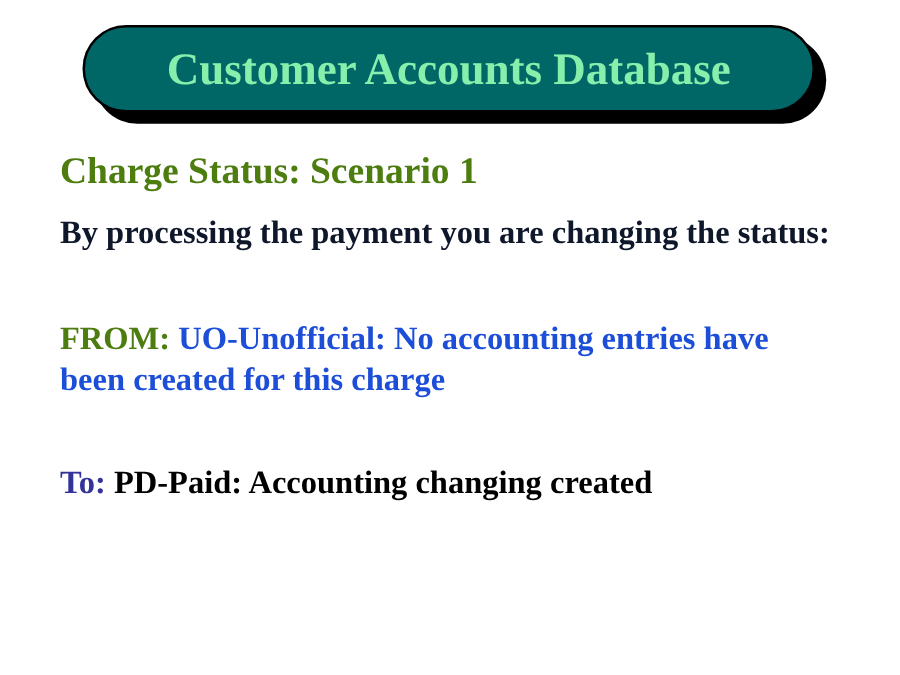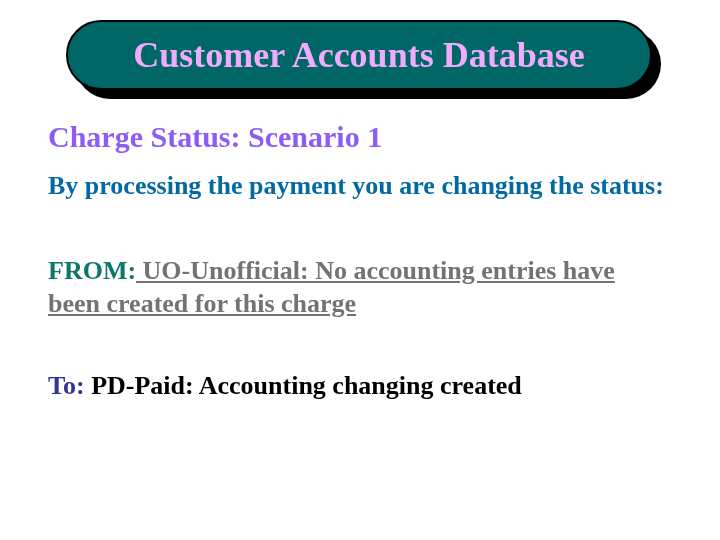--- a/index.html
+++ b/index.html
@@ -41,59 +41,58 @@
     height: 100%;
     background: #006666;
     border: 2px solid #000;
     border-radius: 38px;
     box-sizing: border-box;
     display: flex;
     align-items: center;
     justify-content: center;
   }
   .title-text {
-    color: #f0abfc;
+    color: #86efac;
     font-weight: bold;
     font-size: 36px;
     line-height: 1;
     white-space: nowrap;
   }
   .subtitle {
     position: absolute;
     top: 120px;
     left: 48px;
     font-weight: bold;
     font-size: 30px;
-    color: #8b5cf6;
+    color: #4d7c0f;
   }
   .body {
     position: absolute;
     top: 170px;
     left: 48px;
     right: 48px;
     font-weight: bold;
     font-size: 26px;
     line-height: 1.25;
-    color: #0369a1;
+    color: #0f172a;
   }
   .from-block {
     position: absolute;
     top: 255px;
     left: 48px;
     right: 48px;
     font-weight: bold;
     font-size: 26px;
     line-height: 1.25;
   }
   .from-label {
-    color: #0f766e;
+    color: #4d7c0f;
   }
   .from-text {
-    color: #737373;
-    text-decoration: underline;
+    color: #1d4ed8;
   }
   .to-block {
     position: absolute;
     top: 370px;
     left: 48px;
     right: 48px;
     font-weight: bold;
     font-size: 26px;
     line-height: 1.25;
   }

